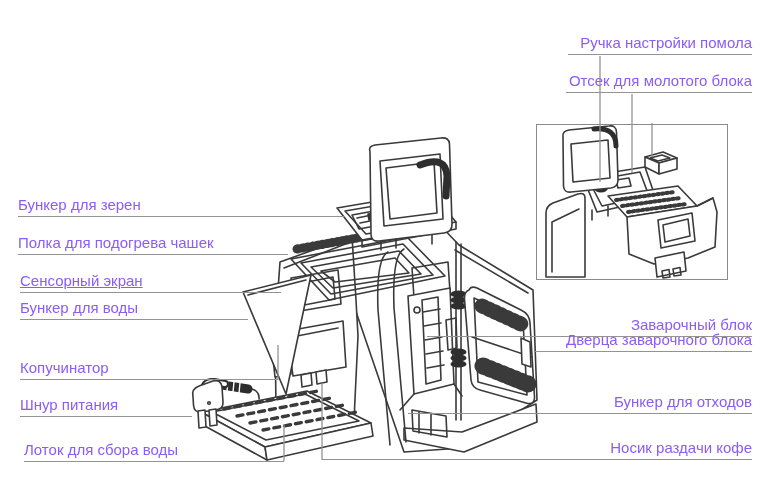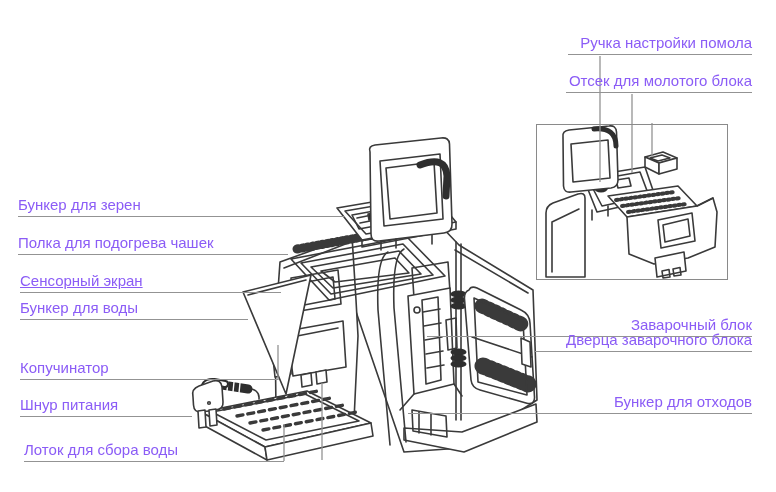--- a/index.html
+++ b/index.html
@@ -198,14 +198,15 @@
   <div class="lbl" style="left:20px;top:358px;width:258px;">Копучинатор</div>
   <div class="lbl" style="left:20px;top:298px;width:228px;">Бункер для воды</div>
   <div class="lbl" style="left:24px;top:440px;width:260px;">Лоток для сбора воды</div>
   <div class="lbl" style="left:20px;top:395px;width:172px;">Шнур питания</div>
 
   <div class="lbl right" style="right:24px;top:33px;width:184px;">Ручка настройки помола</div>
   <div class="lbl right" style="right:24px;top:71px;width:186px;">Отсек для молотого блока</div>
   <div class="lbl right" style="right:24px;top:315px;width:325px;">Заварочный блок</div>
   <div class="lbl right" style="right:24px;top:330px;width:217px;">Дверца заварочного блока</div>
   <div class="lbl right" style="right:24px;top:382px;width:344px;margin-top:10px;">Бункер для отходов</div>
+  <div class="lbl right" style="right:24px;top:438px;width:430px;">Носик раздачи кофе</div>
 
 </div>
 
 </body></html>

